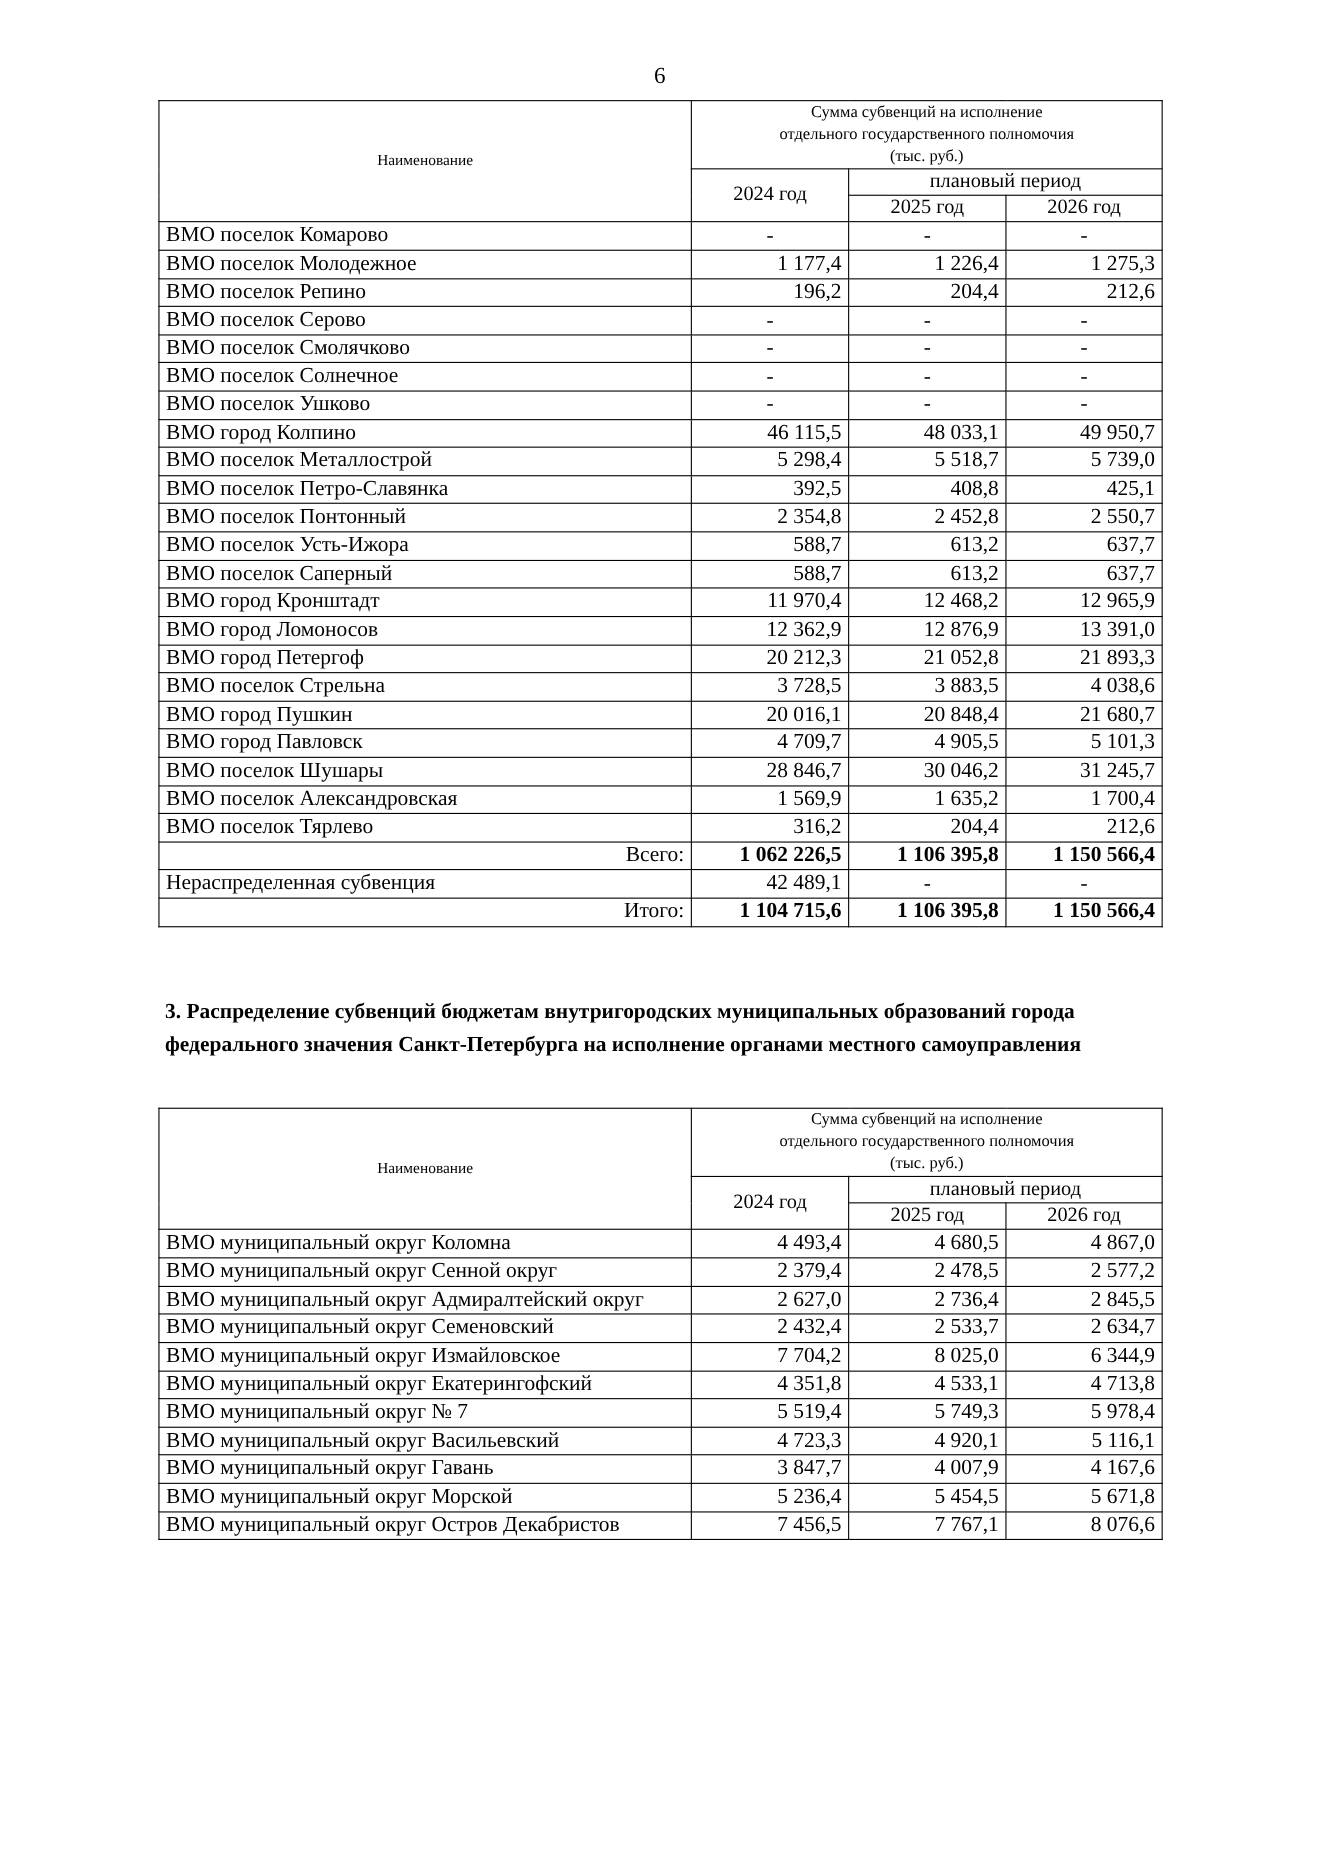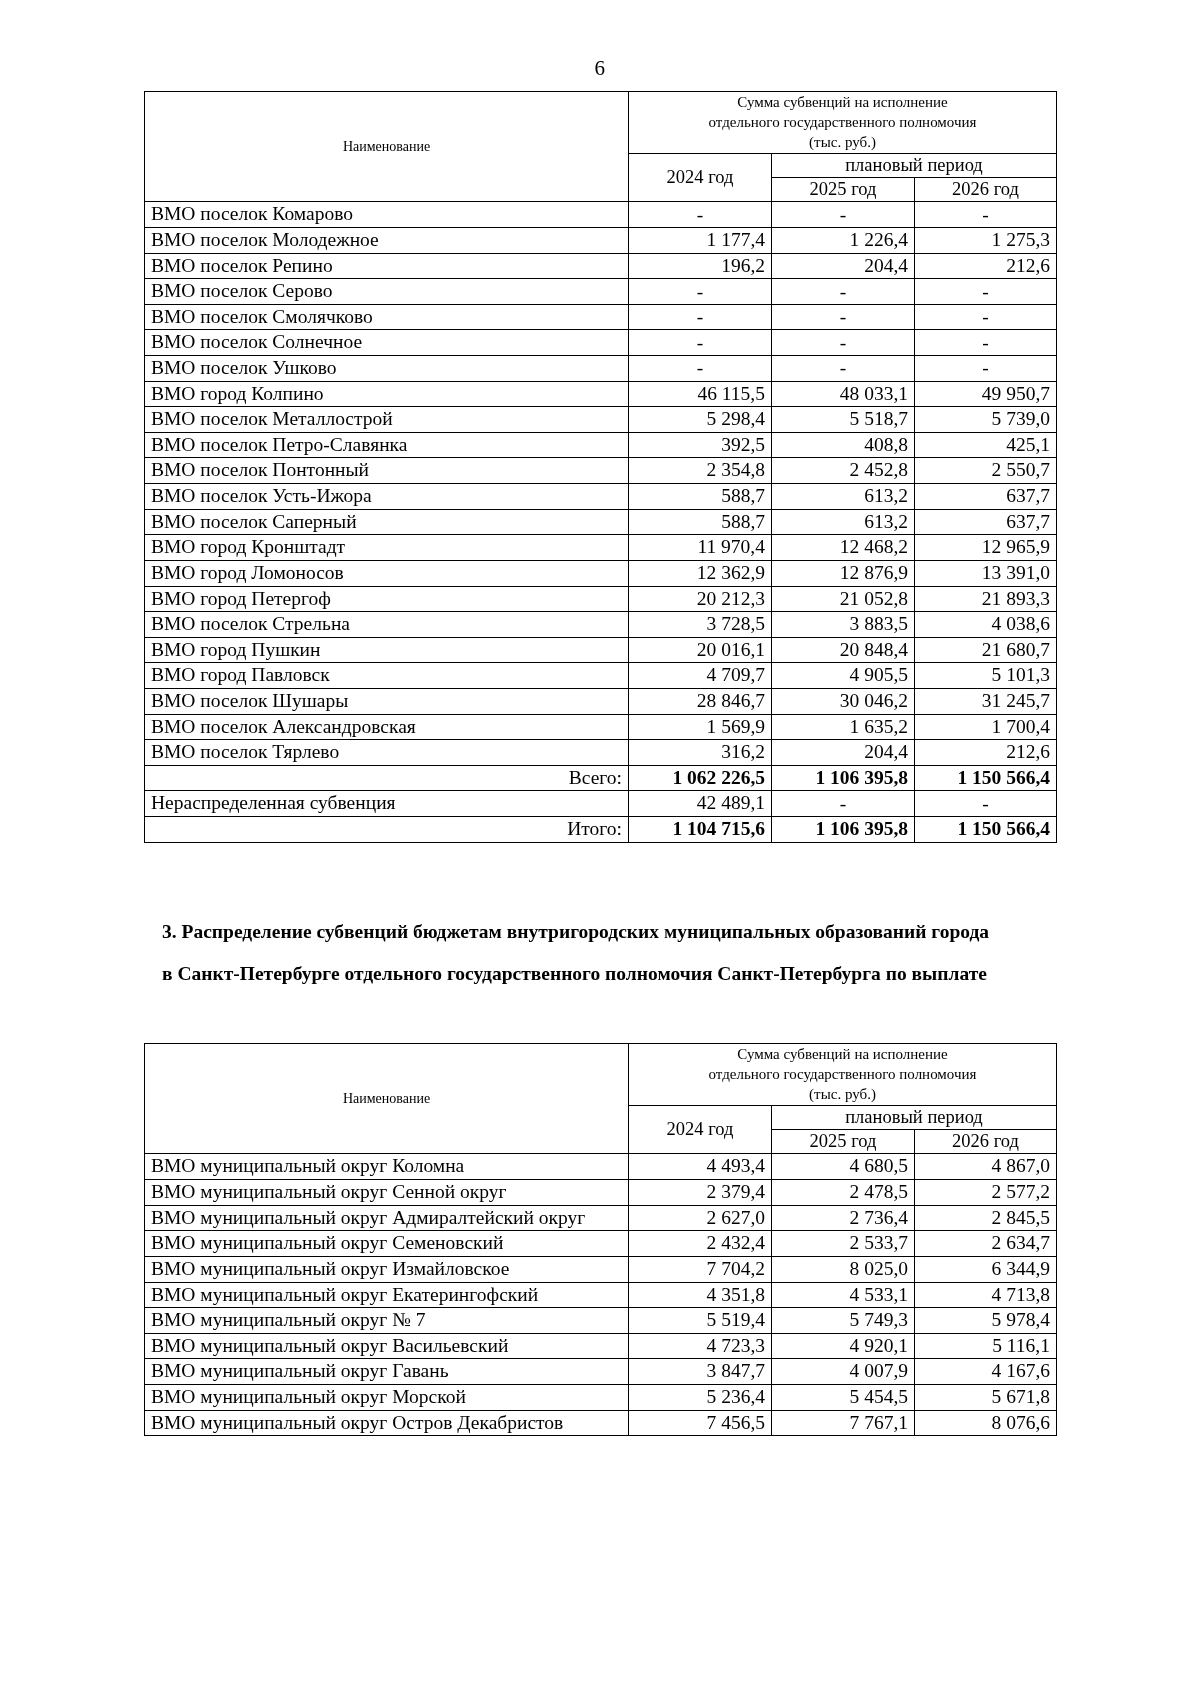--- a/index.html
+++ b/index.html
@@ -108,21 +108,21 @@
     width: 900px;
     margin: 0 auto;
     padding-top: 62px;
     padding-bottom: 8px;
     font-weight: bold;
     font-size: 19.5px;
     line-height: 1.55;
     text-align: left;
     font-family: "Liberation Serif", "DejaVu Serif", serif;
   }
-  .section-text p { margin: 12px; }
+  .section-text p { margin: 0; }
 
   .gap-before-t2 { height: 34px; }
 </style>
 </head>
 <body>
 
 <div class="page">
 
   <div class="page-number">6</div>
 
@@ -302,21 +302,21 @@
             <td class="num">1 104 715,6</td>
             <td class="num">1 106 395,8</td>
             <td class="num">1 150 566,4</td>
           </tr>
         </tbody>
     </table>
   </div>
 
   <div class="section-text">
     <p>3. Распределение субвенций бюджетам внутригородских муниципальных образований города</p>
-    <p>в Санкт-Петербурге отдельного государственного полномочия Санкт-Петербурга по выплате</p>
+    <p>федерального значения Санкт-Петербурга на исполнение органами местного самоуправления</p>
   </div>
 
   <div class="gap-before-t2"></div>
 
   <div class="tbl-wrap">
     <table class="doc">
       <colgroup>
         <col class="c-name">
           <col class="c-2024">
           <col class="c-2025">

